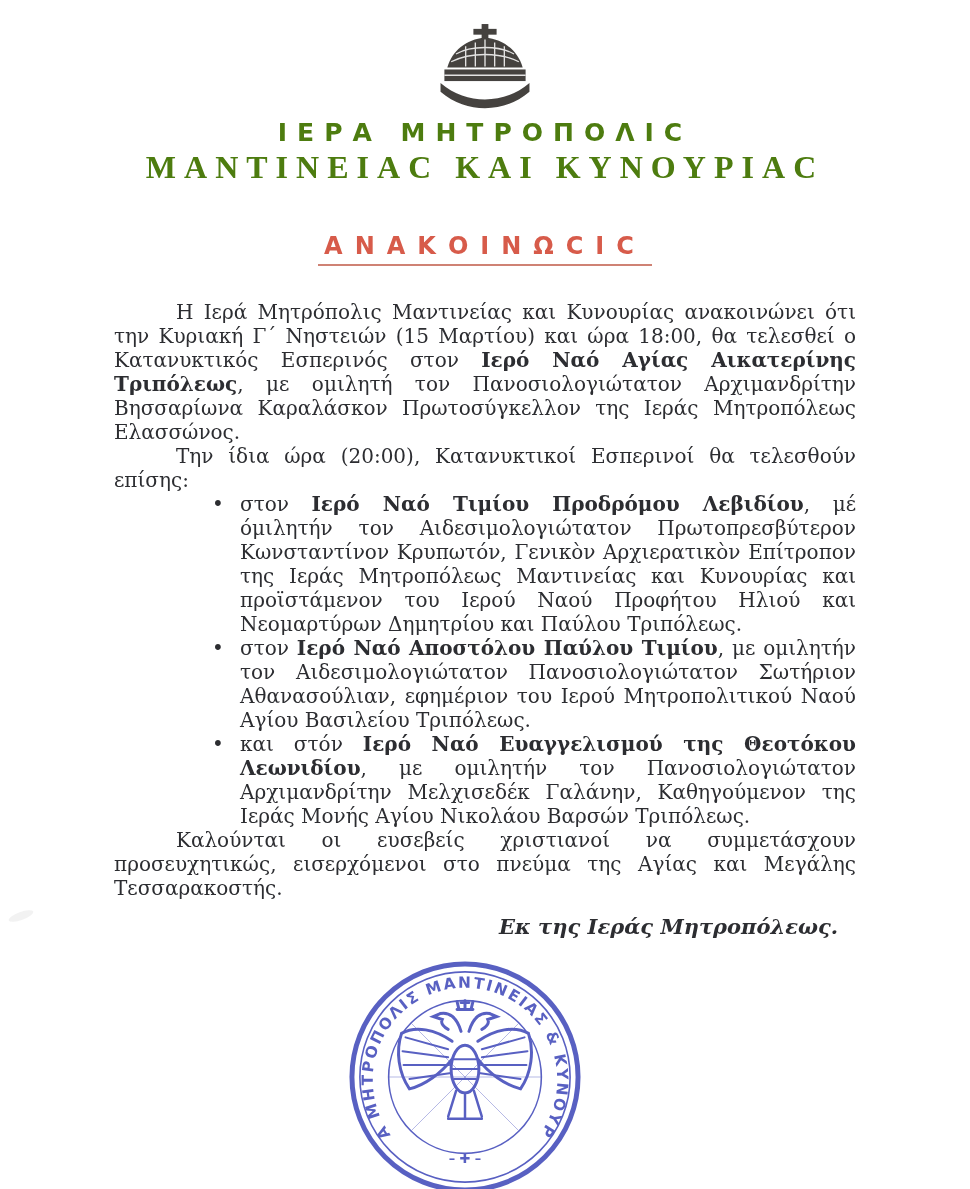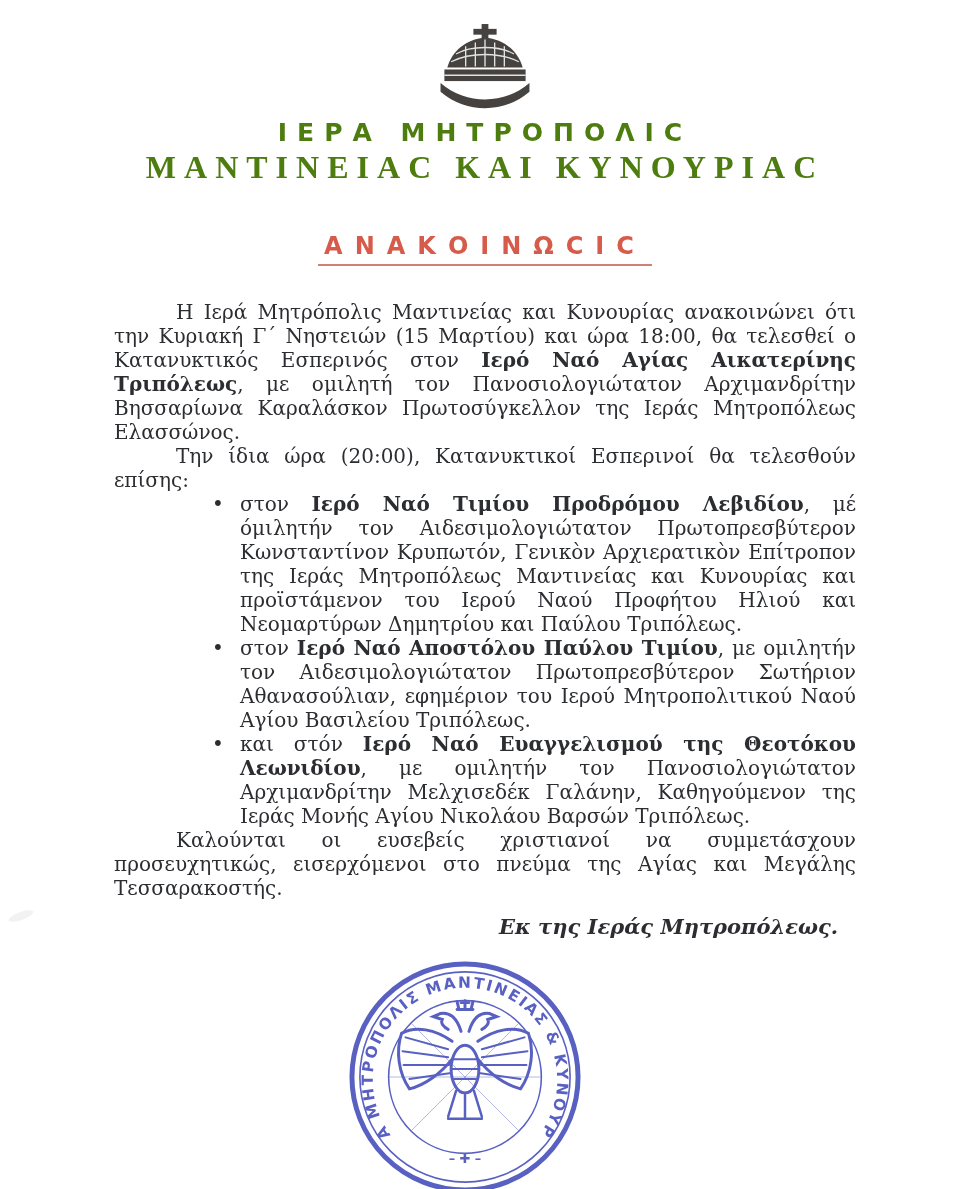--- a/index.html
+++ b/index.html
@@ -125,21 +125,21 @@
   </div>
 
   <div class="body-text">
 
     <p class="indent"><span>Η Ιερά Μητρόπολις Μαντινείας και Κυνουρίας ανακοινώνει ότι την Κυριακή Γ΄ Νηστειών (15 Μαρτίου) και ώρα 18:00, θα τελεσθεί ο Κατανυκτικός Εσπερινός στον </span><b>Ιερό Ναό Αγίας Αικατερίνης Τριπόλεως</b><span>, με ομιλητή τον Πανοσιολογιώτατον Αρχιμανδρίτην Βησσαρίωνα Καραλάσκον Πρωτοσύγκελλον της Ιεράς Μητροπόλεως Ελασσώνος.</span></p>
 
     <p class="indent">Την ίδια ώρα (20:00), Κατανυκτικοί Εσπερινοί θα τελεσθούν επίσης:</p>
 
     <ul class="vesper-list">
       <li><span>στον </span><b>Ιερό Ναό Τιμίου Προδρόμου Λεβιδίου</b><span>, μέ όμιλητήν τον Αιδεσιμολογιώτατον Πρωτοπρεσβύτερον Κωνσταντίνον Κρυπωτόν, Γενικὸν Αρχιερατικὸν Επίτροπον της Ιεράς Μητροπόλεως Μαντινείας και Κυνουρίας και προϊστάμενον του Ιερού Ναού Προφήτου Ηλιού και Νεομαρτύρων Δημητρίου και Παύλου Τριπόλεως.</span></li>
-      <li><span>στον </span><b>Ιερό Ναό Αποστόλου Παύλου Τιμίου</b><span>, με ομιλητήν τον Αιδεσιμολογιώτατον Πρωτοπρεσβύτερον Σωτήριον Αθανασούλιαν, εφημέριον του Ιερού Μητροπολιτικού Ναού Αγίου Βασιλείου Τριπόλεως.</span></li>
+      <li><span>στον </span><b>Ιερό Ναό Αποστόλου Παύλου Τιμίου</b><span>, με ομιλητήν τον Αιδεσιμολογιώτατον Πανοσιολογιώτατον Σωτήριον Αθανασούλιαν, εφημέριον του Ιερού Μητροπολιτικού Ναού Αγίου Βασιλείου Τριπόλεως.</span></li>
       <li><span>και στόν </span><b>Ιερό Ναό Ευαγγελισμού της Θεοτόκου Λεωνιδίου</b><span>, με ομιλητήν τον Πανοσιολογιώτατον Αρχιμανδρίτην Μελχισεδέκ Γαλάνην, Καθηγούμενον της Ιεράς Μονής Αγίου Νικολάου Βαρσών Τριπόλεως.</span></li>
     </ul>
 
     <p class="indent">Καλούνται οι ευσεβείς χριστιανοί να συμμετάσχουν προσευχητικώς, εισερχόμενοι στο πνεύμα της Αγίας και Μεγάλης Τεσσαρακοστής.</p>
   </div>
 
   <div class="signature-row">Εκ της Ιεράς Μητροπόλεως.</div>
 
   <svg class="seal" viewBox="0 0 240 240" width="238" height="238" aria-hidden="true">
     <g stroke="#4a52bd" fill="none">

